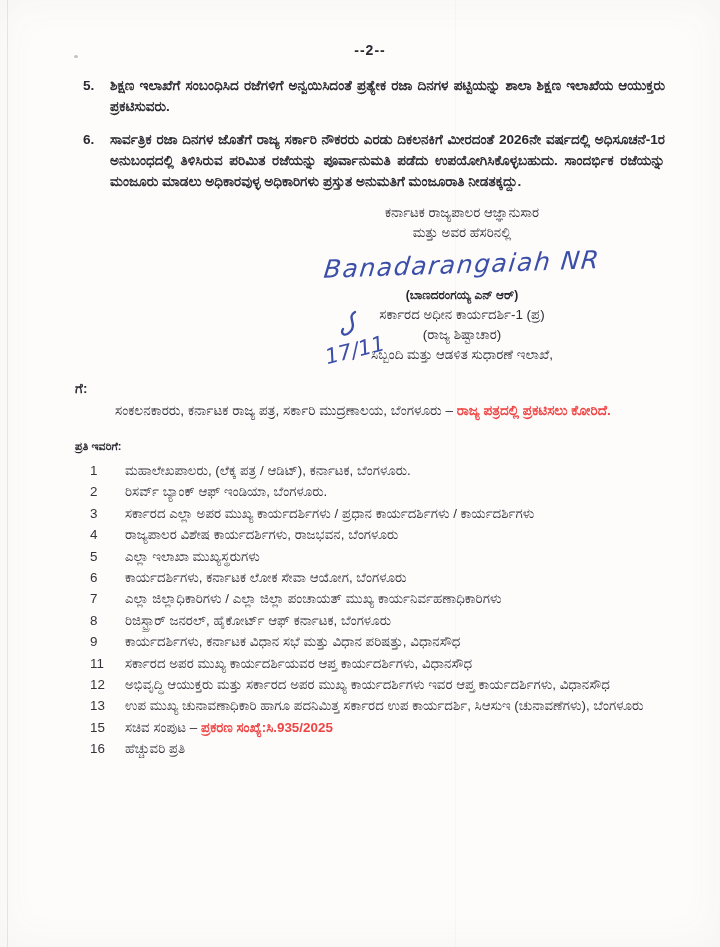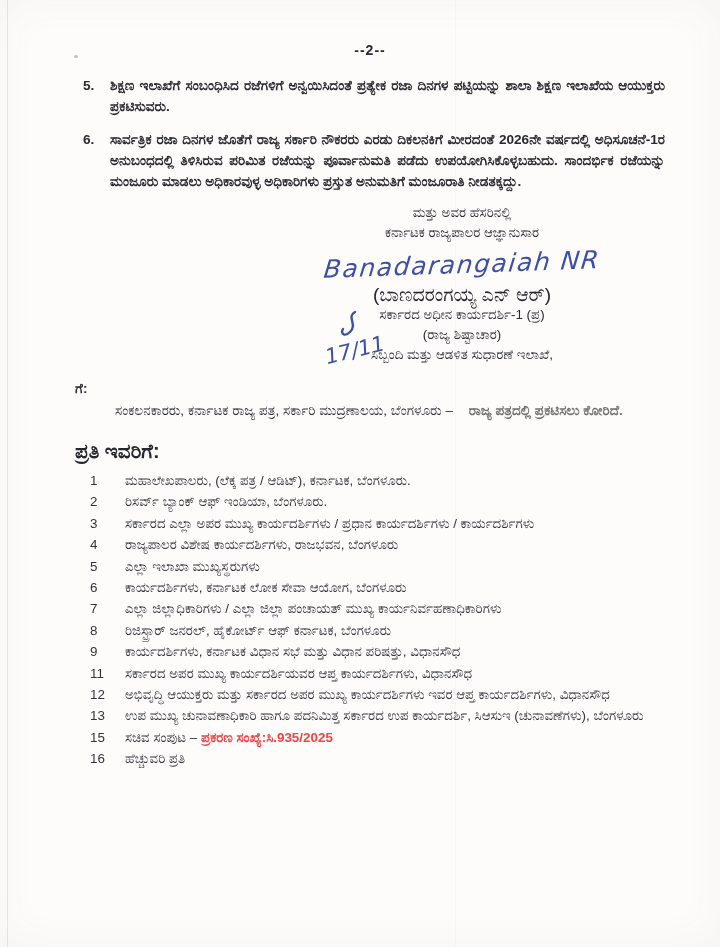--- a/index.html
+++ b/index.html
@@ -34,31 +34,31 @@
     text-align:center;font-size:13.4px;line-height:18px;
     position:relative;color:#2c2c34;
   }
   .sig-block .ln{margin-bottom:2px;}
   .sig-script{
     height:42px;display:flex;align-items:center;justify-content:center;
     font-size:25px;font-style:italic;letter-spacing:1.5px;white-space:nowrap;
     color:#3c4fa8;transform:skewX(-8deg) rotate(-2deg);
     font-family:"DejaVu Sans",sans-serif;
   }
-  .sig-name{font-weight:400;font-size:19px;color:#26262e;}
+  .sig-name{font-weight:700;font-size:12px;color:#26262e;}
   .date-mark{position:absolute;left:22px;top:104px;pointer-events:none;}
   .date-mark text{font-family:"DejaVu Sans",sans-serif;}
 
   .to-section{margin-top:14px;font-size:13.6px;line-height:21px;}
   .to-label{font-weight:700;margin-bottom:1px;}
   .to-body{margin:0;text-indent:40px;text-align:justify;width:585px;color:#2d2d35;}
-  .to-body b{color:#737373;margin-left:12px;}
+  .to-body b{color:#ef4444;}
 
   .copy-section{margin-top:19px;font-size:13.4px;}
-  .copy-label{font-weight:700;font-size:20px;margin-bottom:7px;color:#26262e;}
+  .copy-label{font-weight:700;font-size:11px;margin-bottom:7px;color:#26262e;}
   .copy-list{list-style:none;margin:0;padding:0 0 0 15px;width:565px;}
   .copy-list li{display:flex;line-height:21.4px;color:#33333b;}
   .copy-list .num{width:35px;flex:none;}
   .copy-list .txt{flex:1;}
   .copy-list .txt b{color:#ef4444;}
 </style>
 </head>
 <body>
 
 <div class="page">
@@ -74,22 +74,22 @@
       <span class="pnum">5.</span>
       <span class="ptext">ಶಿಕ್ಷಣ ಇಲಾಖೆಗೆ ಸಂಬಂಧಿಸಿದ ರಜೆಗಳಿಗೆ ಅನ್ವಯಿಸಿದಂತೆ ಪ್ರತ್ಯೇಕ ರಜಾ ದಿನಗಳ ಪಟ್ಟಿಯನ್ನು ಶಾಲಾ ಶಿಕ್ಷಣ ಇಲಾಖೆಯ ಆಯುಕ್ತರು ಪ್ರಕಟಿಸುವರು.</span>
     </div>
 
     <div class="para">
       <span class="pnum">6.</span>
       <span class="ptext">ಸಾರ್ವತ್ರಿಕ ರಜಾ ದಿನಗಳ ಜೊತೆಗೆ ರಾಜ್ಯ ಸರ್ಕಾರಿ ನೌಕರರು ಎರಡು ದಿಕಲನಕಿಗೆ ಮೀರದಂತೆ 2026ನೇ ವರ್ಷದಲ್ಲಿ ಅಧಿಸೂಚನೆ-1ರ ಅನುಬಂಧದಲ್ಲಿ ತಿಳಿಸಿರುವ ಪರಿಮಿತ ರಜೆಯನ್ನು ಪೂರ್ವಾನುಮತಿ ಪಡೆದು ಉಪಯೋಗಿಸಿಕೊಳ್ಳಬಹುದು. ಸಾಂದರ್ಭಿಕ ರಜೆಯನ್ನು ಮಂಜೂರು ಮಾಡಲು ಅಧಿಕಾರವುಳ್ಳ ಅಧಿಕಾರಿಗಳು ಪ್ರಸ್ತುತ ಅನುಮತಿಗೆ ಮಂಜೂರಾತಿ ನೀಡತಕ್ಕದ್ದು.</span>
     </div>
 
     <div class="sig-block">
+      <div class="ln">ಕರ್ನಾಟಕ ರಾಜ್ಯಪಾಲರ ಆಜ್ಞಾನುಸಾರ</div>
       <div class="ln">ಮತ್ತು ಅವರ ಹೆಸರಿನಲ್ಲಿ</div>
-      <div class="ln">ಕರ್ನಾಟಕ ರಾಜ್ಯಪಾಲರ ಆಜ್ಞಾನುಸಾರ</div>
       <div class="sig-script">Banadarangaiah NR</div>
       <div class="ln sig-name">(ಬಾಣದರಂಗಯ್ಯ ಎನ್ ಆರ್)</div>
       <div class="ln">ಸರ್ಕಾರದ ಅಧೀನ ಕಾರ್ಯದರ್ಶಿ-1 (ಪ್ರ)</div>
       <div class="ln">(ರಾಜ್ಯ ಶಿಷ್ಟಾಚಾರ)</div>
       <div class="ln">ಸಿಬ್ಬಂದಿ ಮತ್ತು ಆಡಳಿತ ಸುಧಾರಣೆ ಇಲಾಖೆ,</div>
       <svg class="date-mark" width="66" height="60" viewBox="0 0 66 60">
         <path d="M36 4 C27 9, 39 16, 31 24 C26 29, 21 26, 24 21" fill="none" stroke="#3c4fa8" stroke-width="2.4" stroke-linecap="round"></path>
         <text x="6" y="50" transform="rotate(-14 33 44)" font-size="21" font-style="italic" fill="#3c4fa8">17/11</text>
       </svg>
     </div>

